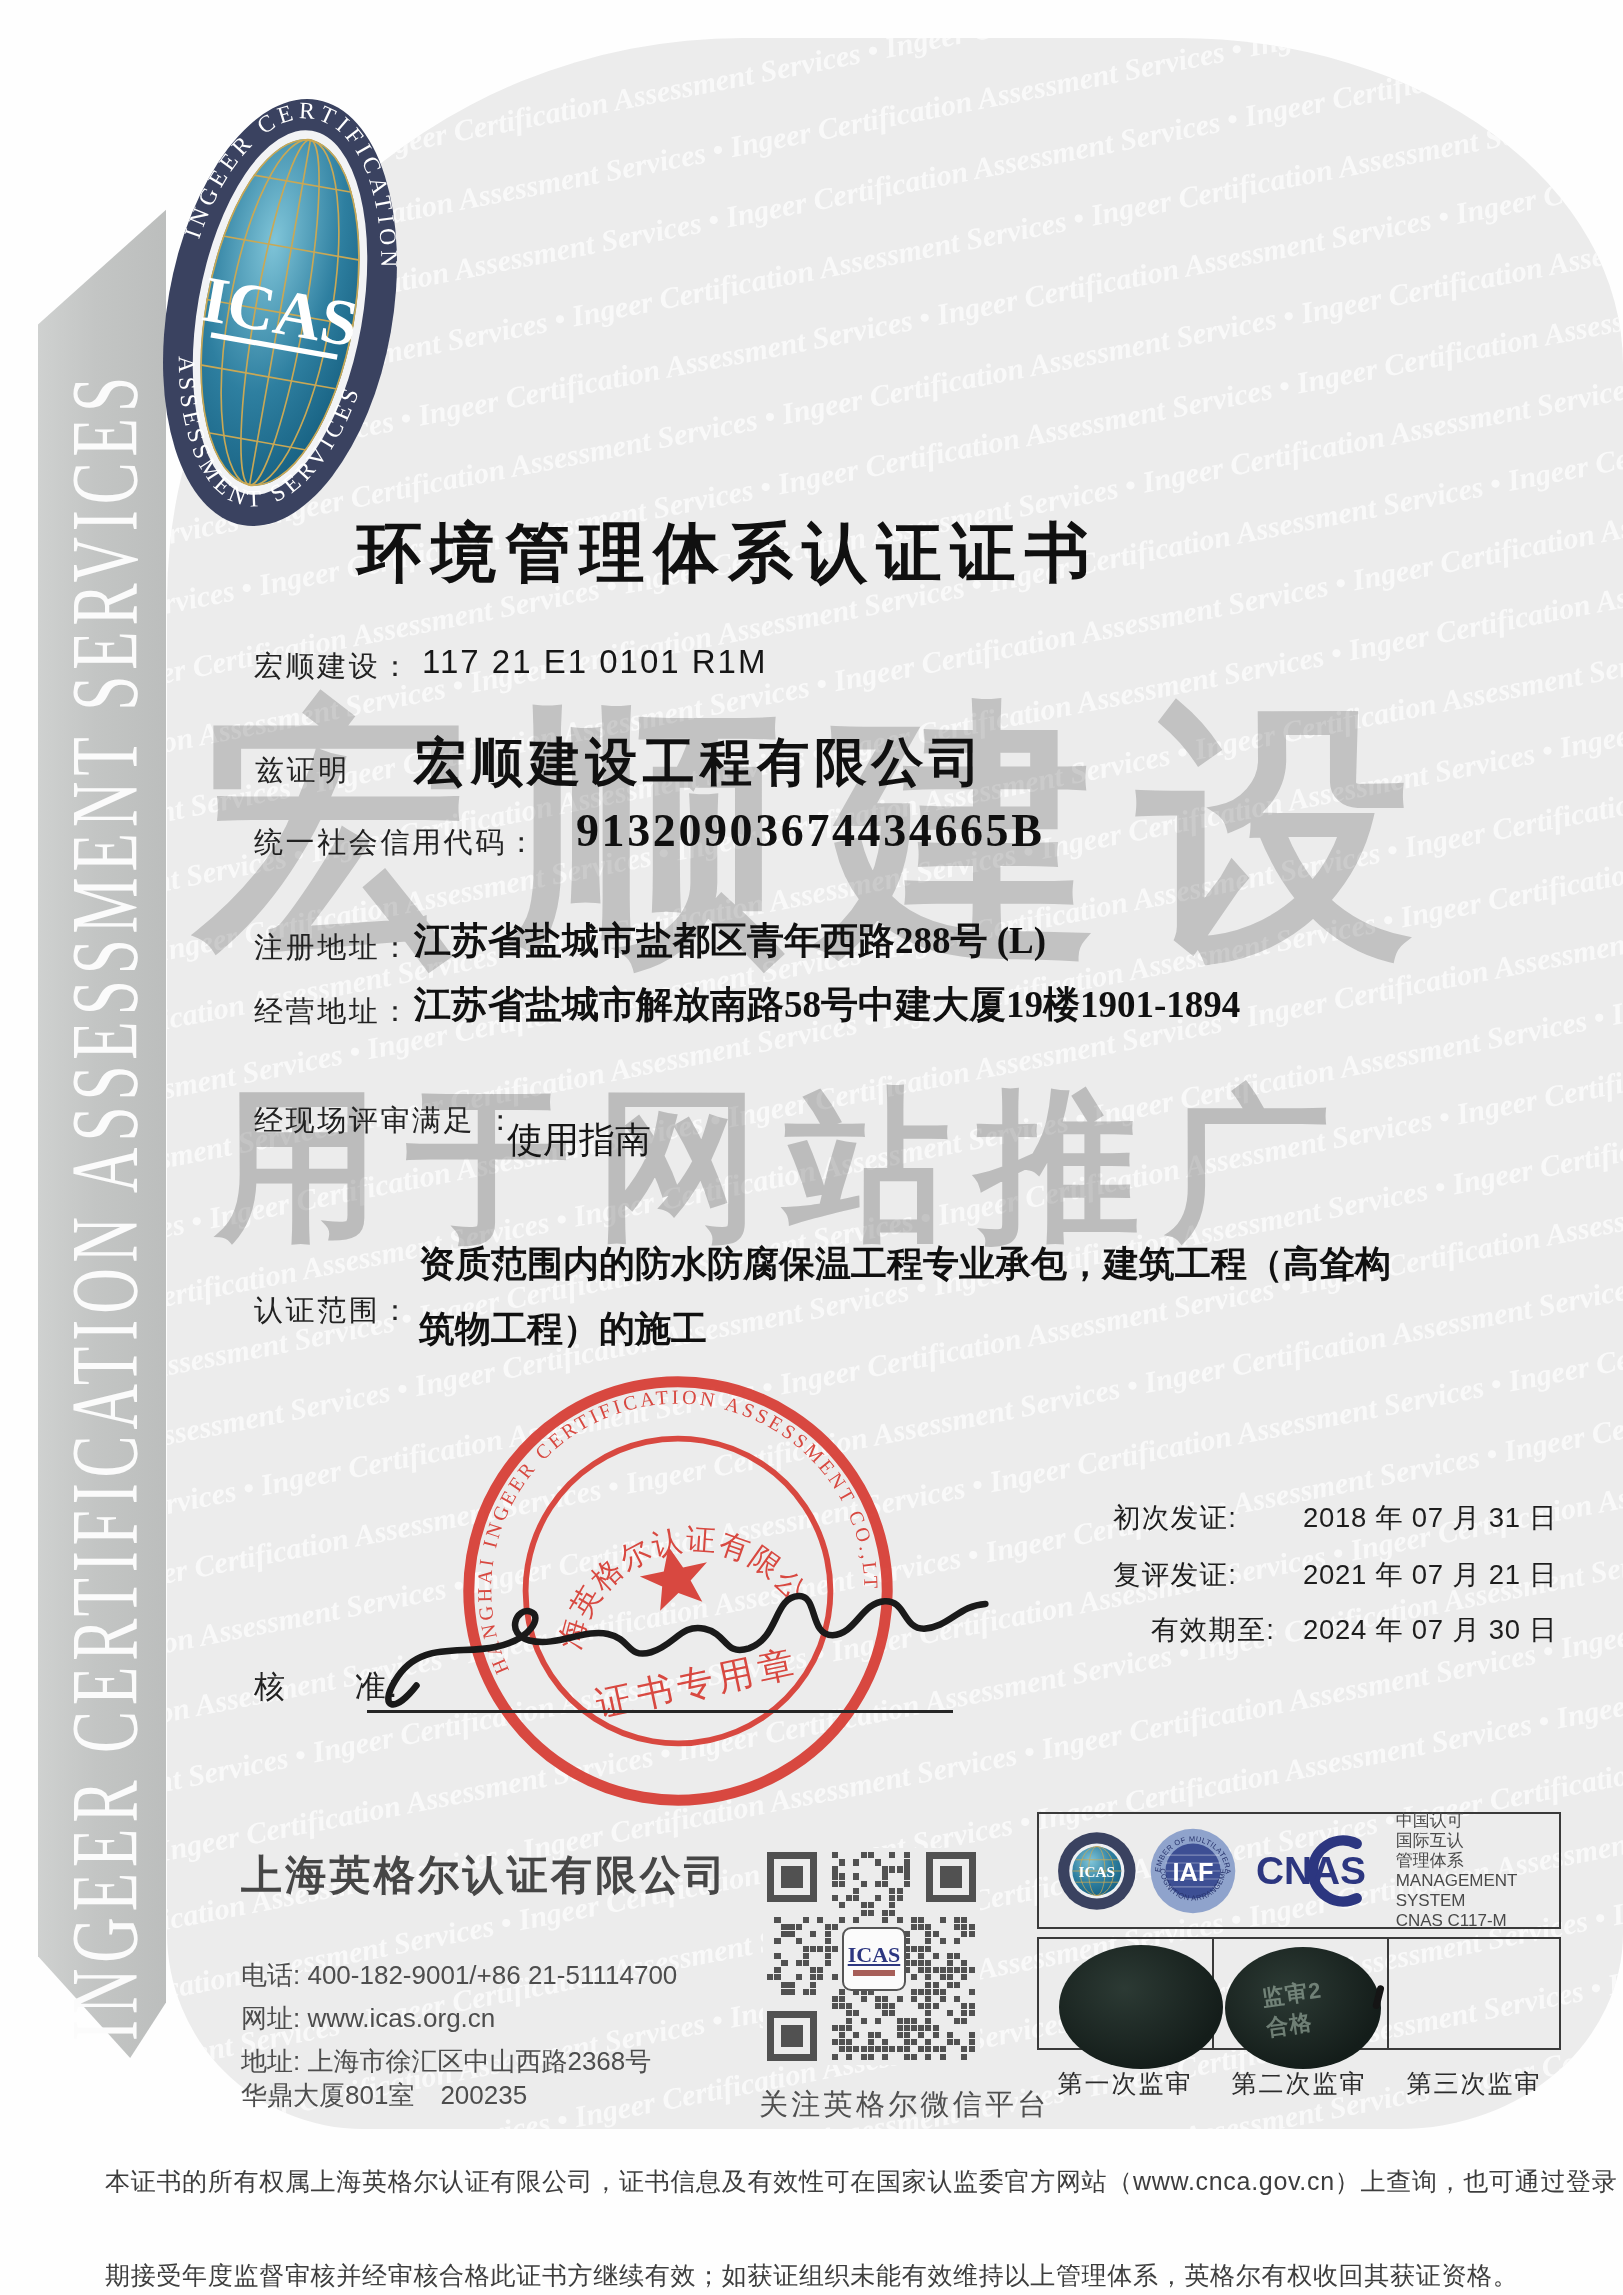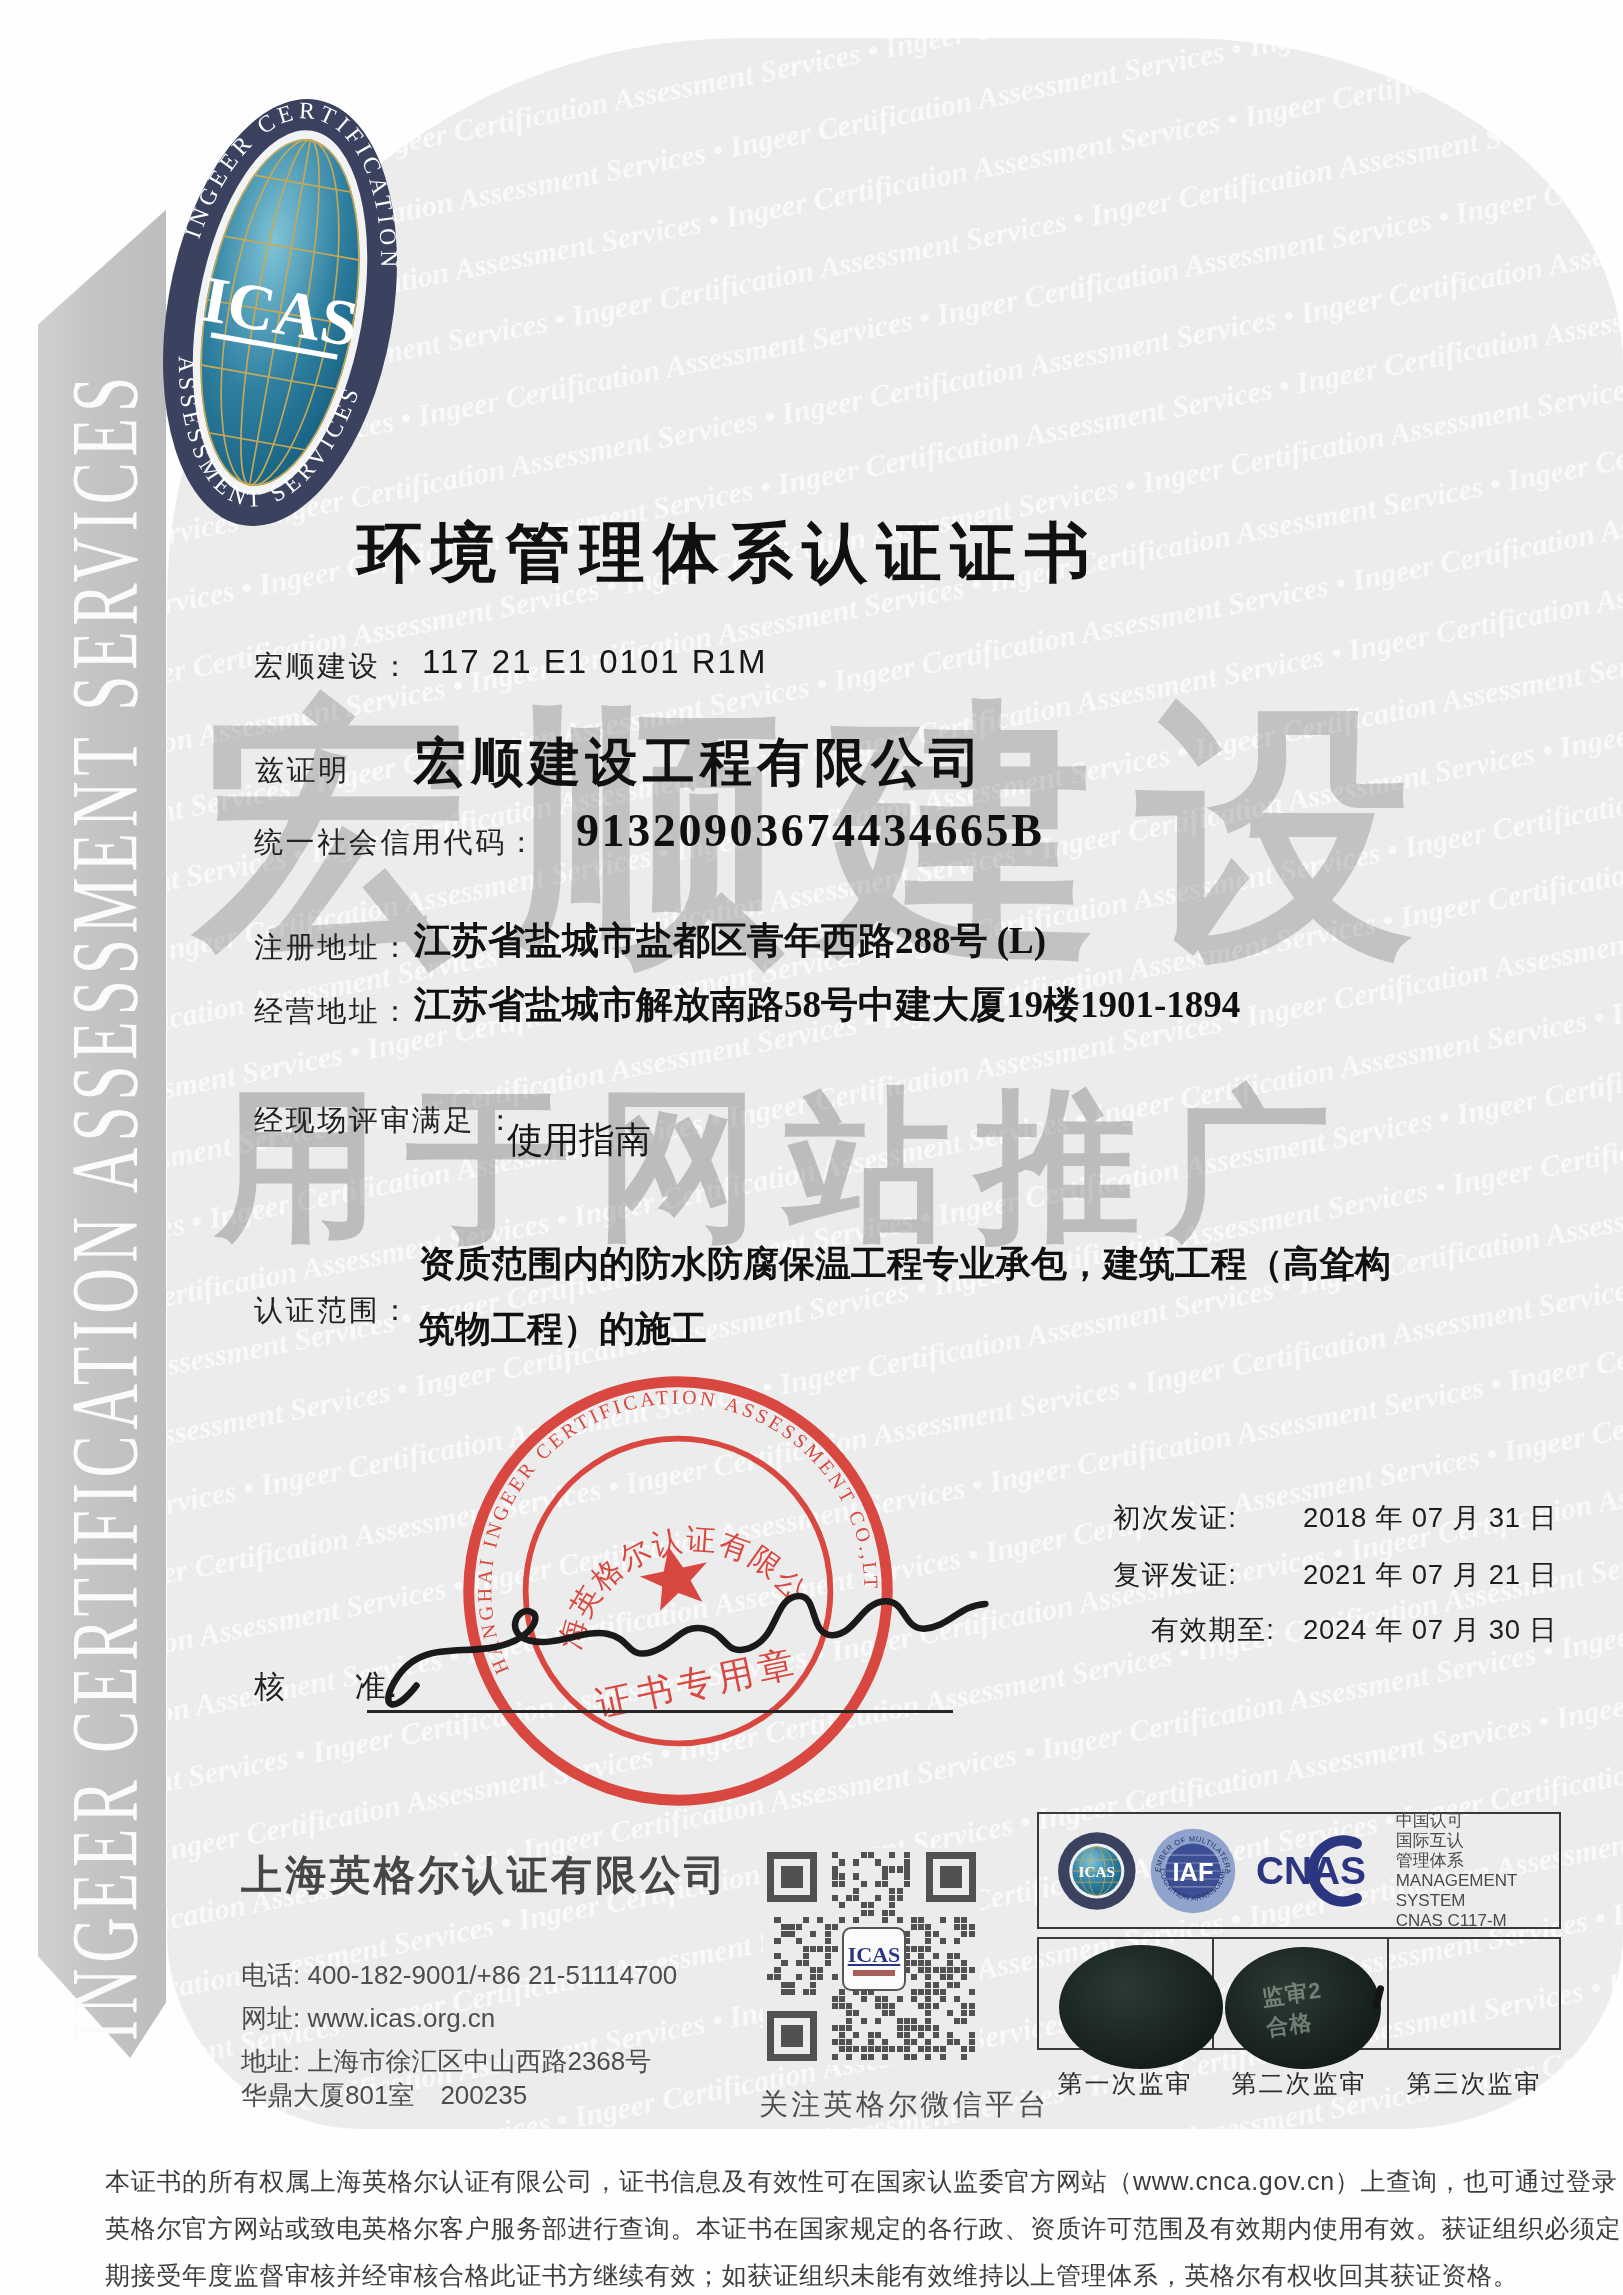--- a/index.html
+++ b/index.html
@@ -545,17 +545,16 @@
   <div class="oval z5" style="left:1059px;top:1945px;"></div>
   <div class="oval z5" style="left:1225px;top:1947px;width:156px;height:122px;">
     <div class="oval2txt">监审2合格</div>
   </div>
   <div class="tick"></div>
   <div class="abs audit-lbl z5" style="left:1125px;top:2067px;">第一次监审</div>
   <div class="abs audit-lbl z5" style="left:1299px;top:2067px;">第二次监审</div>
   <div class="abs audit-lbl z5" style="left:1474px;top:2067px;">第三次监审</div>
 
   <div class="abs footer-line" style="left:105px;top:2165px;">本证书的所有权属上海英格尔认证有限公司，证书信息及有效性可在国家认监委官方网站（www.cnca.gov.cn）上查询，也可通过登录</div>
-  <div class="abs footer-line" style="left:105px;top:2212px;">英格尔官方网站或致电英格尔客户服务部进行查询。本证书在国家规定的各行政、资质许可范围及有效期内使用有效。获证组织必须定</div>
   <div class="abs footer-line" style="left:105px;top:2259px;">期接受年度监督审核并经审核合格此证书方继续有效；如获证组织未能有效维持以上管理体系，英格尔有权收回其获证资格。</div>
 
 </div>
 
 
 </body></html>

